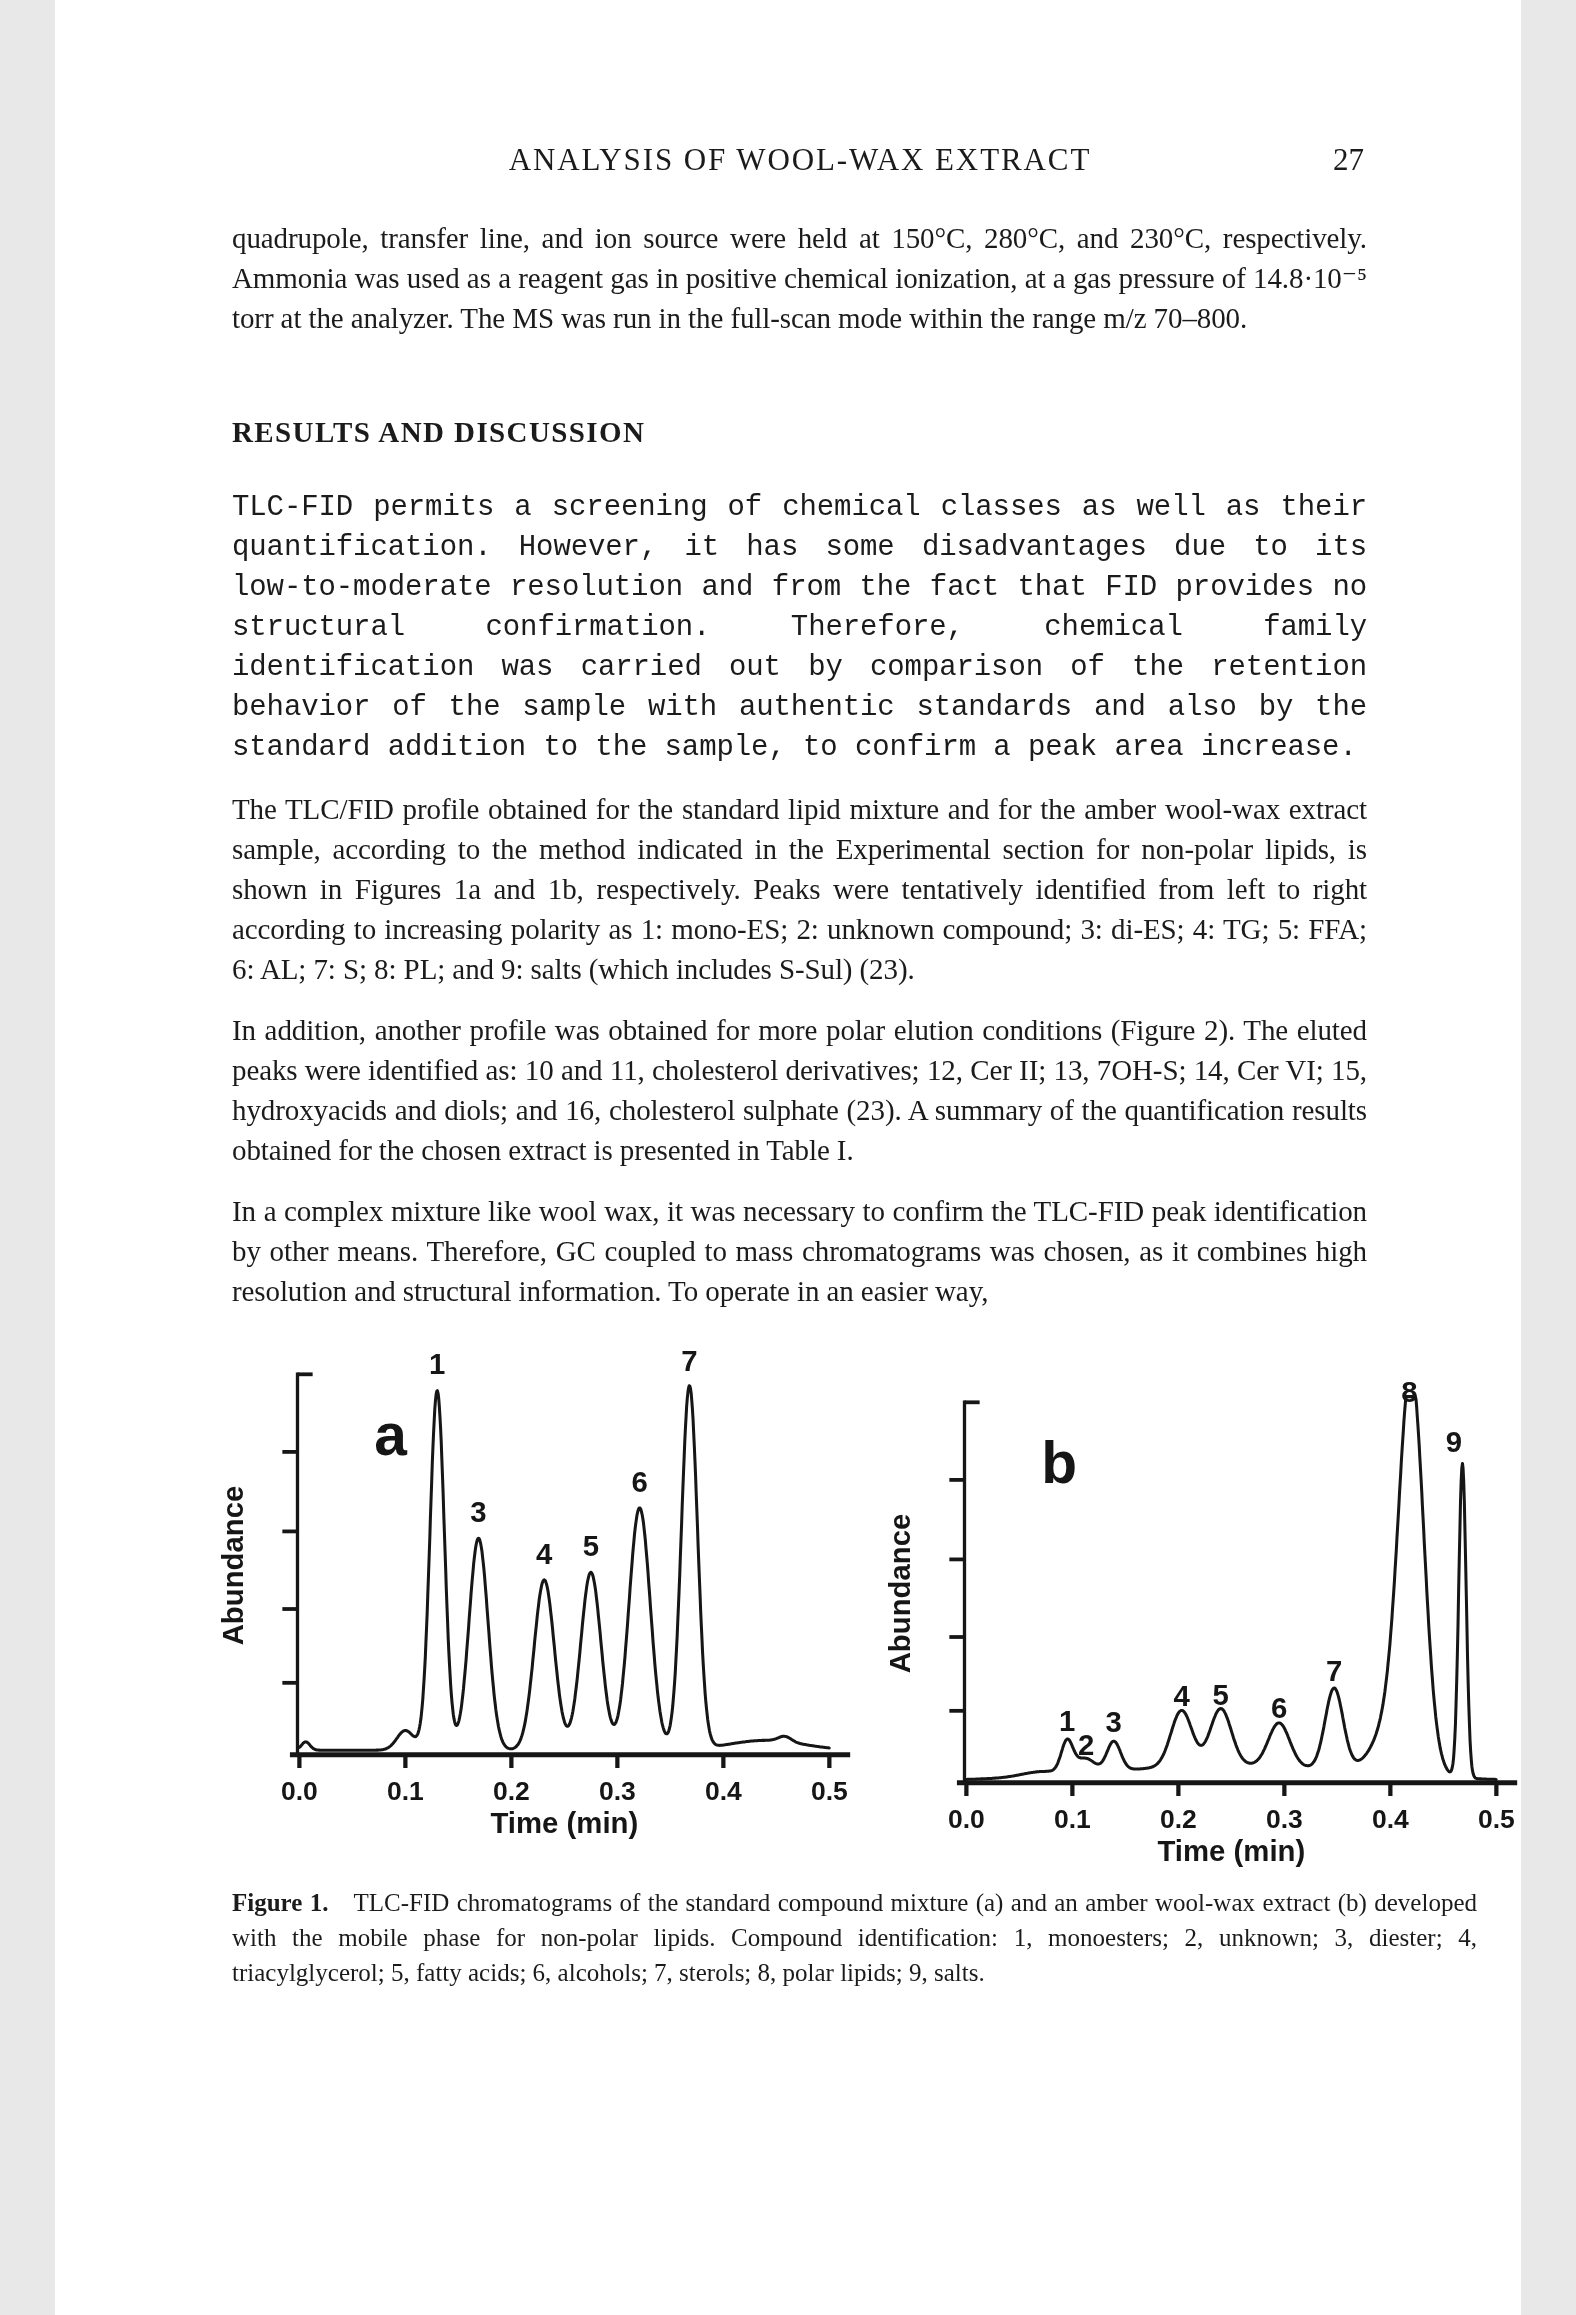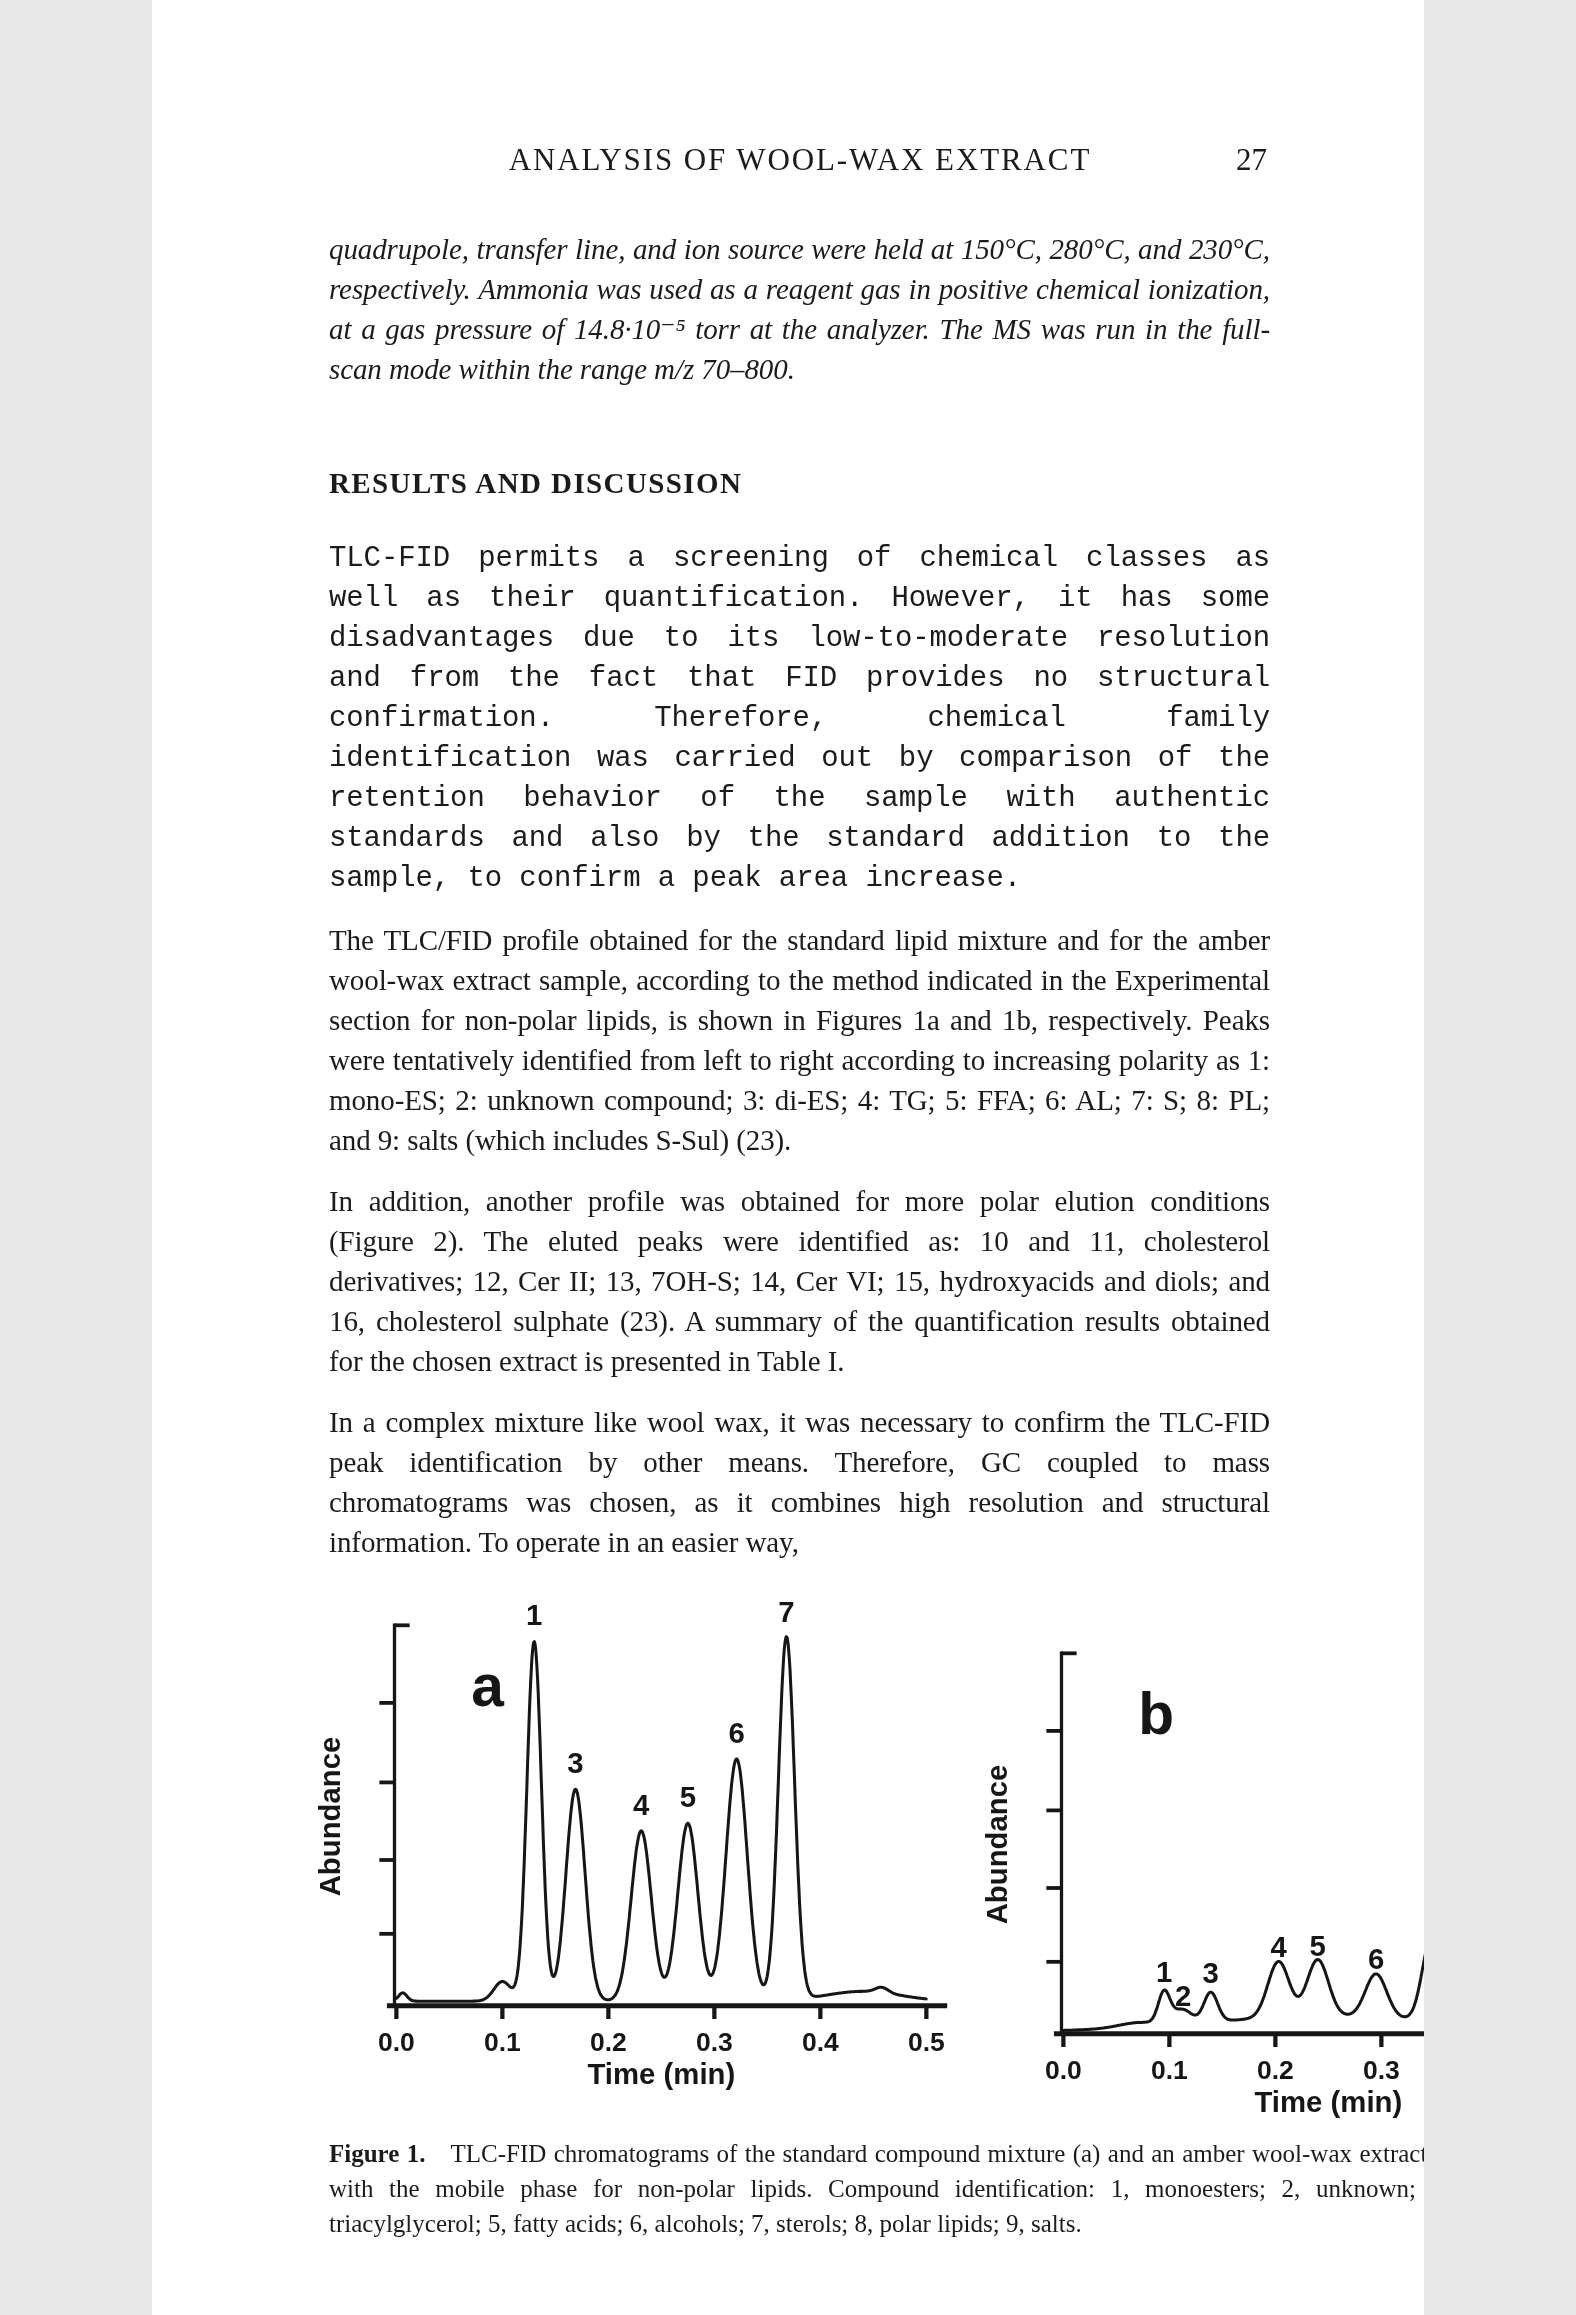--- a/index.html
+++ b/index.html
@@ -1,18 +1,18 @@
 <!DOCTYPE html>
 <html style="font-size:15px"><head>
 <meta charset="utf-8">
 <style>
   html,body{margin:0;padding:0;background:#e8e8e8;}
   .page{
     position:relative;
-    width:1272px;
+    width:1466px;
     height:2316px;
     margin:0 auto;
     background:#ffffff;
     color:#1b1b1b;
     font-family:"Liberation Serif","DejaVu Serif",serif;
     overflow:hidden;
   }
   .page-header{
     position:relative;
     margin:142px 153px 0 177px;
@@ -34,21 +34,21 @@
   .text-column{
     margin:0 154px 0 177px; 
   }
   .body-par{
     margin:21px 0 0 0;
     font-size:29px;
     line-height:40px;
     text-align:justify;
     letter-spacing:-0.1px;
   }
-  .body-par.first{ margin-top:45px;font-style:italic; }
+  .body-par.first{ margin-top:34px; }
   .body-par.after-sub{ margin-top:38px;font-family:Liberation Mono, monospace; }
   .section-heading{
     margin:76px 0 0 0;
     font-size:29px;
     font-weight:bold;
     letter-spacing:1.4px;
     line-height:36px;
   }
   .subsection-heading{
     margin:49px 0 0 0;

